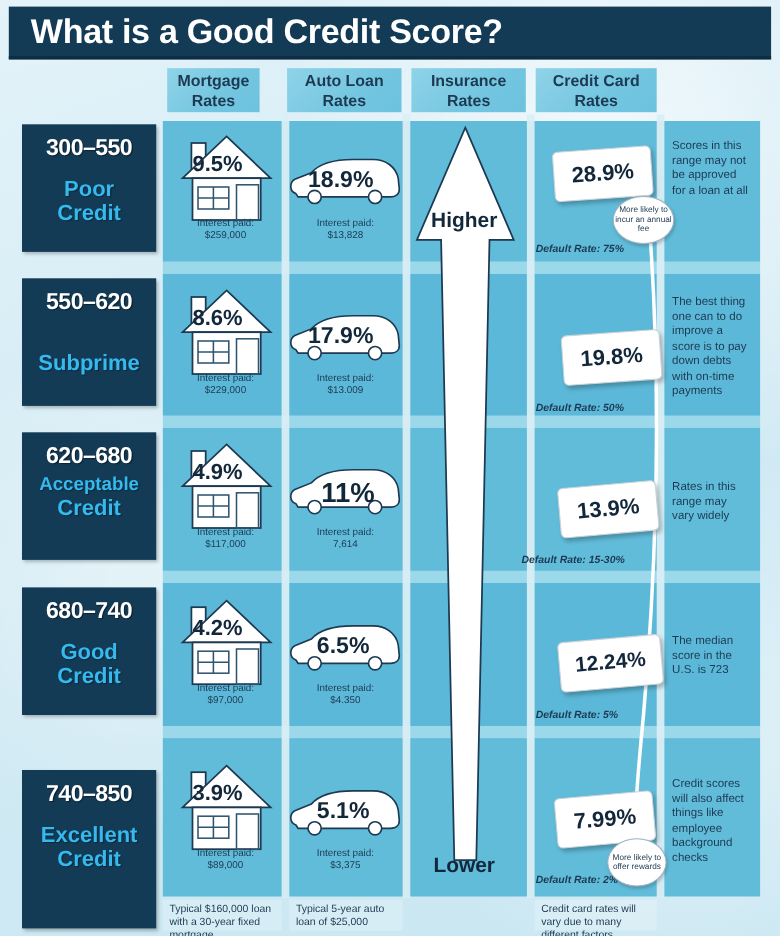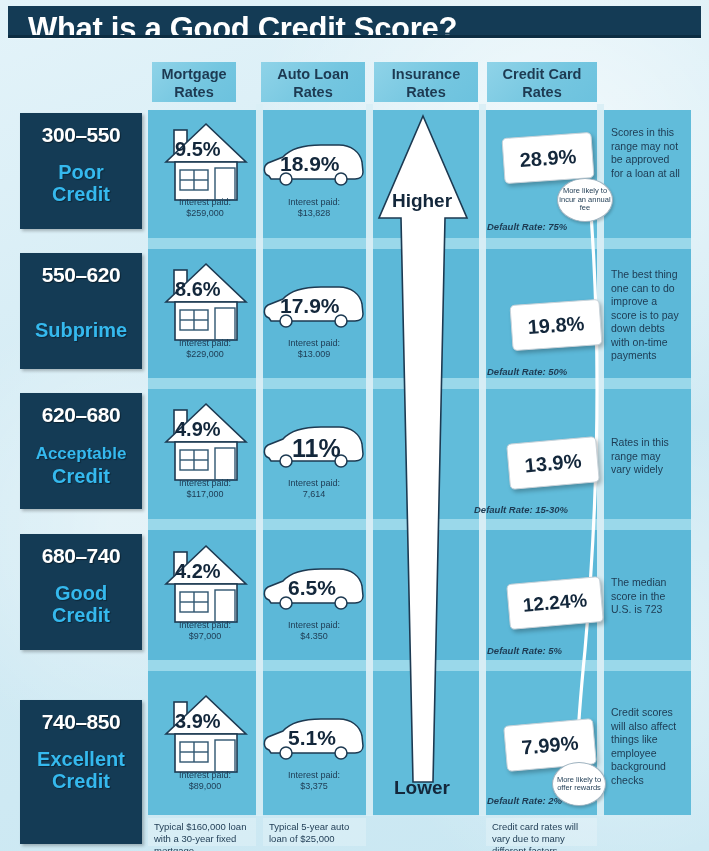--- a/index.html
+++ b/index.html
@@ -12,21 +12,21 @@
   #root{
     position:relative;width:709px;height:851px;
     background:
       radial-gradient(circle at 78% 18%, rgba(255,255,255,0.55) 0 6%, rgba(255,255,255,0) 34%),
       radial-gradient(circle at 20% 62%, rgba(255,255,255,0.40) 0 4%, rgba(255,255,255,0) 30%),
       radial-gradient(circle at 88% 78%, rgba(255,255,255,0.35) 0 5%, rgba(255,255,255,0) 28%),
       linear-gradient(160deg,#e3f3f9 0%,#d3ebf4 45%,#c9e7f2 100%);
   }
   
   #titlebar{
-    position:absolute;left:8px;top:6px;width:693px;height:32px;
+    position:absolute;left:8px;top:6px;width:693px;height:48px;
     background:#143b55;
     box-shadow:0 1px 0 rgba(255,255,255,.4);
   }
   #titlebar .tline{
     position:absolute;left:0;bottom:0;width:100%;height:3px;background:#0d2d42;
   }
   #title{
     position:absolute;left:20px;top:5px;
     color:#ffffff;font-size:31px;font-weight:bold;letter-spacing:-0.3px;
     white-space:nowrap;
@@ -160,21 +160,21 @@
     <div class="scorerange">300–550</div>
     <div class="scorelabel" style="margin-top:14px;">Poor</div>
     <div class="scorelabel">Credit</div>
   </div>
   <div class="scorebox" style="top:253px;height:116px;">
     <div class="scorerange">550–620</div>
     <div class="scorelabel" style="margin-top:32px;">Subprime</div>
   </div>
   <div class="scorebox" style="top:393px;height:116px;">
     <div class="scorerange">620–680</div>
-    <div class="scorelabel" style="margin-top:16px;font-size:17px;">Acceptable</div>
+    <div class="scorelabel" style="margin-top:2px;font-size:17px;">Acceptable</div>
     <div class="scorelabel">Credit</div>
   </div>
   <div class="scorebox" style="top:534px;height:116px;">
     <div class="scorerange">680–740</div>
     <div class="scorelabel" style="margin-top:14px;">Good</div>
     <div class="scorelabel">Credit</div>
   </div>
   <div class="scorebox" style="top:700px;height:144px;">
     <div class="scorerange">740–850</div>
     <div class="scorelabel" style="margin-top:14px;">Excellent</div>

